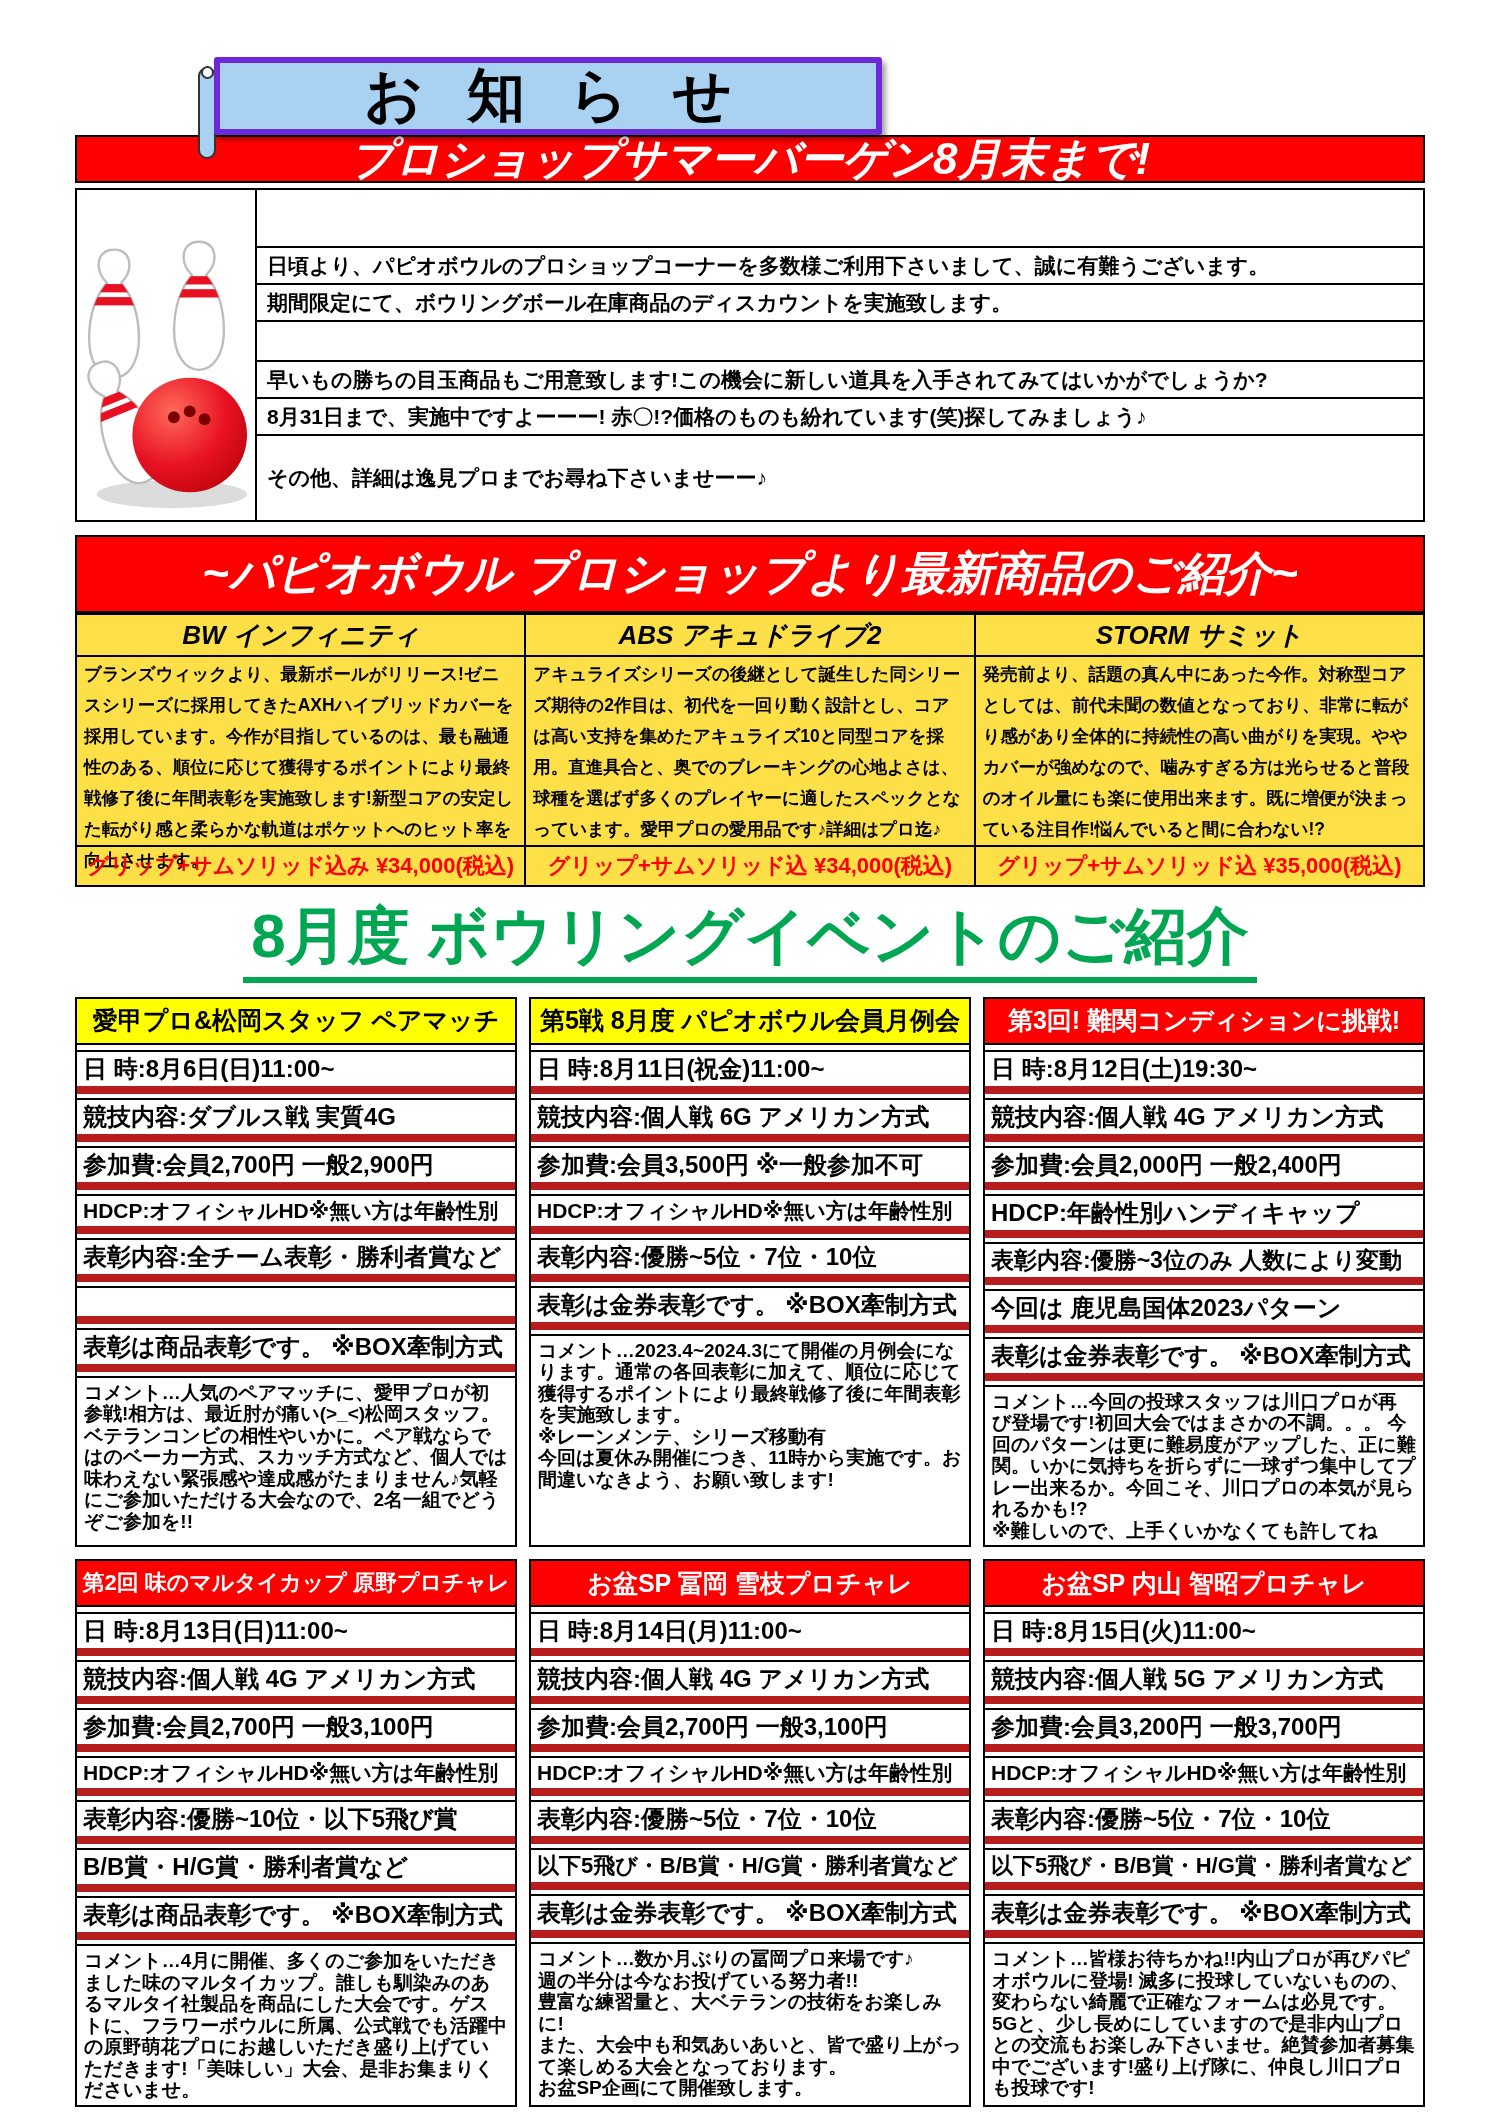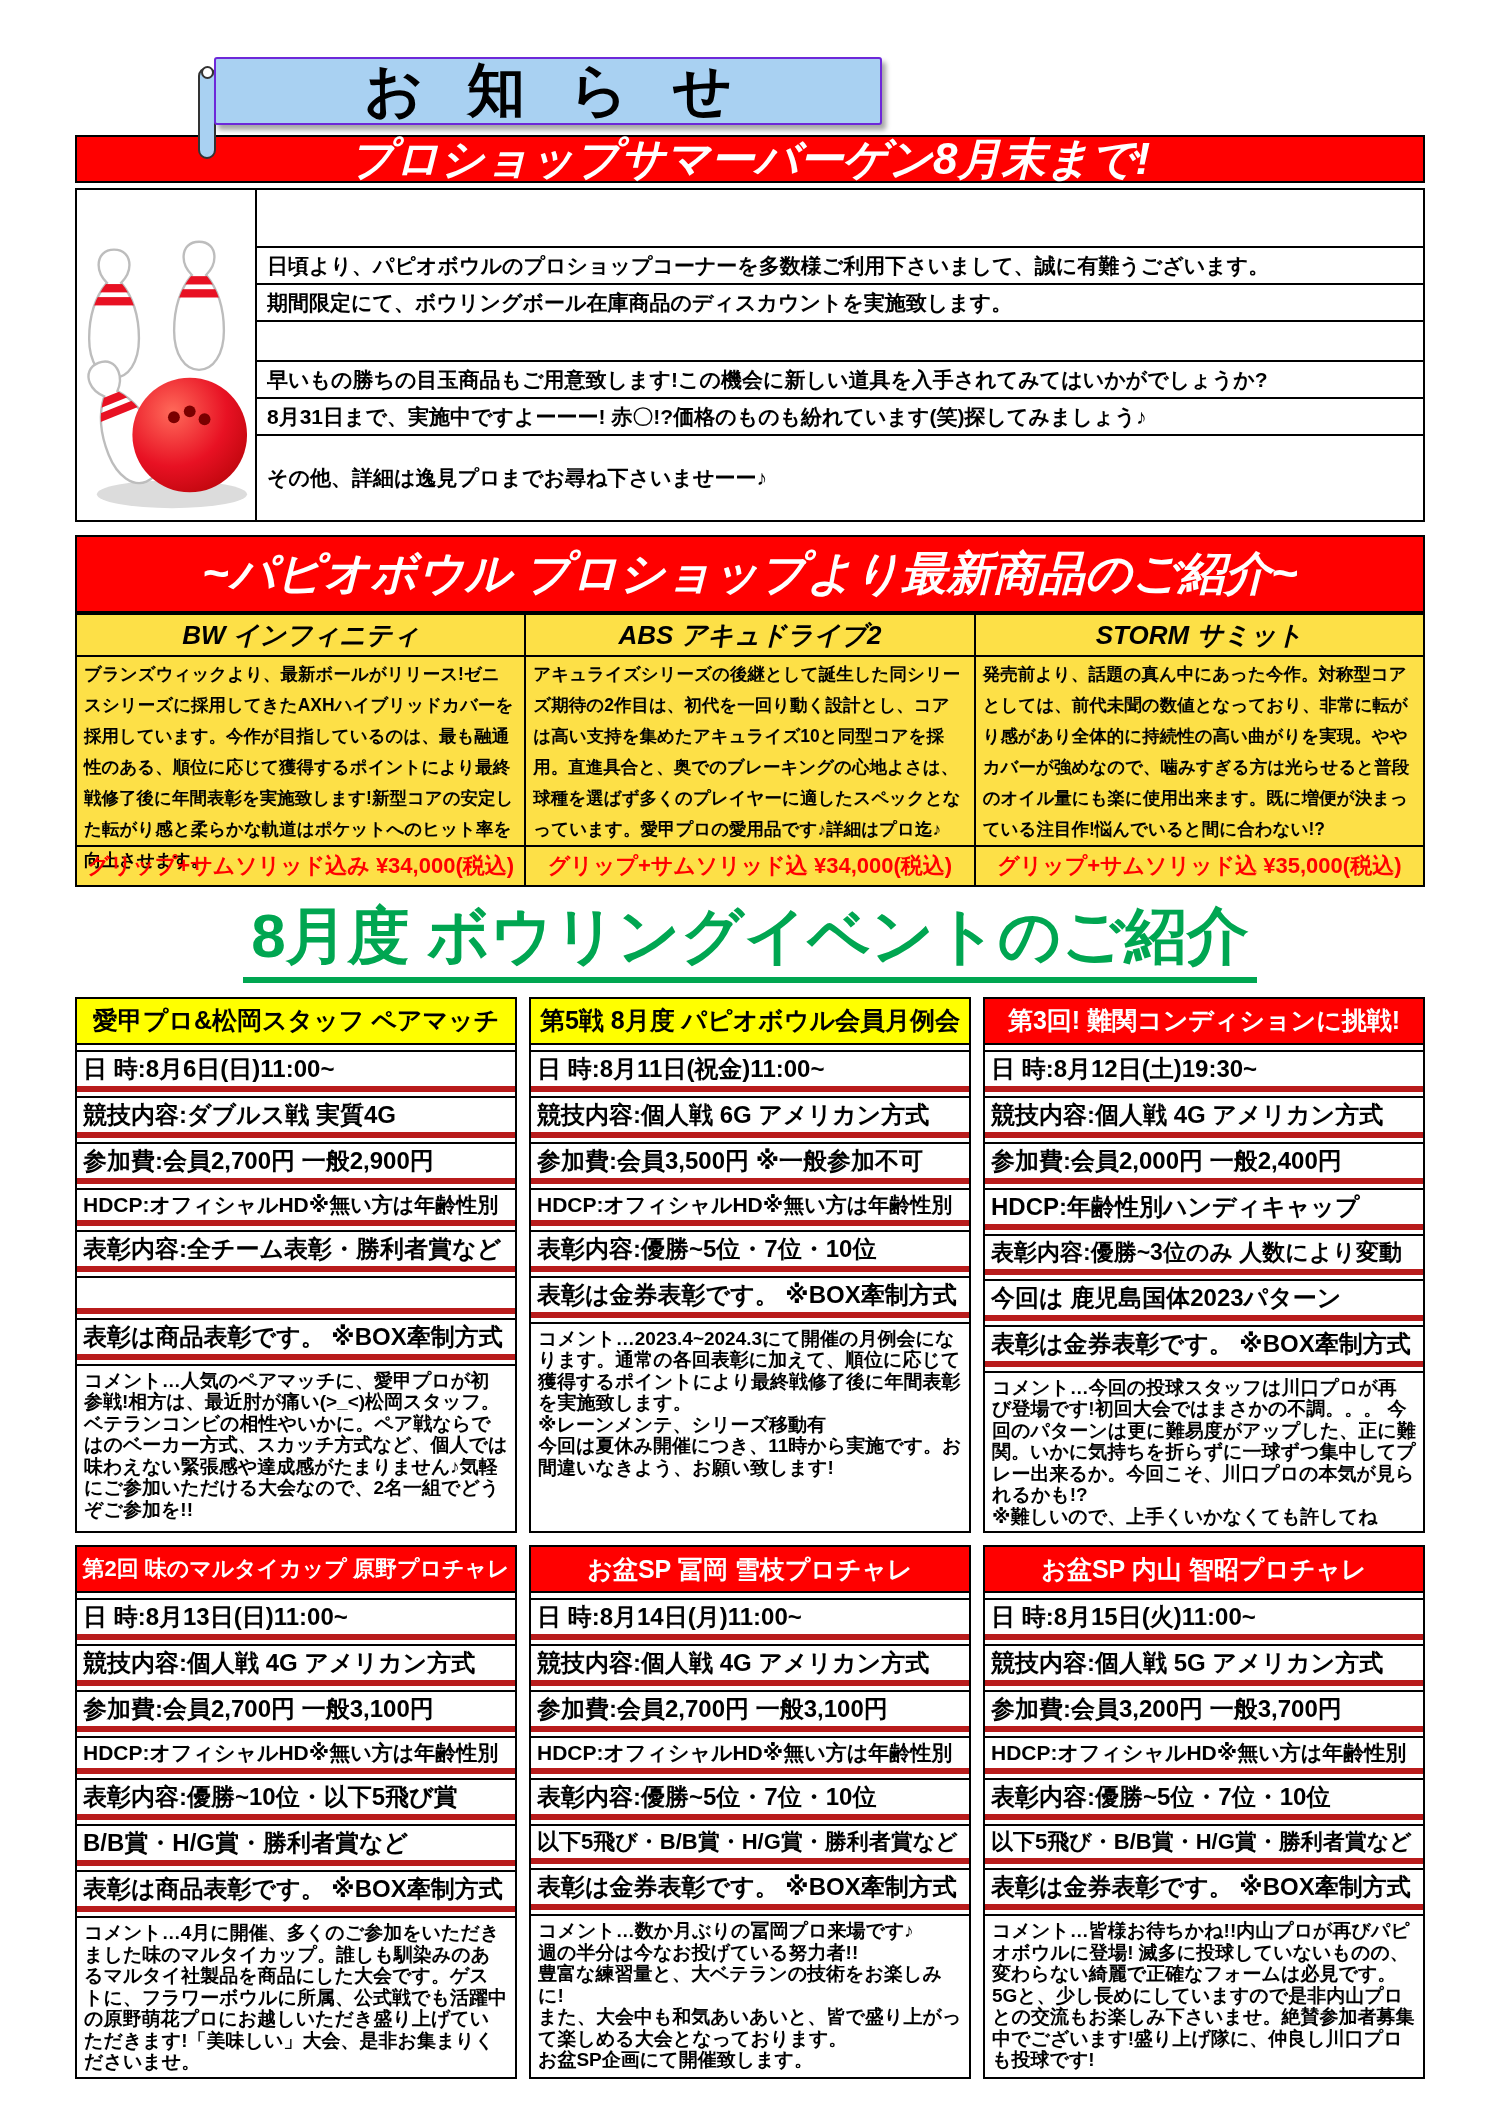--- a/index.html
+++ b/index.html
@@ -10,22 +10,22 @@
   body{font-family:"Liberation Sans","DejaVu Sans",sans-serif;background:#fff;}
   .page{width:1500px;height:2125px;background:#fff;overflow:hidden;position:relative;}
   .content{width:1350px;margin:0 auto;}
 
   
   .notice-wrap{position:relative;width:672px;height:78px;margin:57px 0 0 210px;}
   .notice-curl{position:absolute;left:-12px;top:10px;width:18px;height:92px;background:var(--light-blue);
     border:2px solid #333;border-radius:9px;}
   .notice-curl::before{content:"";position:absolute;left:1px;top:-3px;width:9px;height:9px;border:2px solid #333;
     border-radius:50%;background:#fff;}
-  .notice-body{position:absolute;left:4px;top:0;width:668px;height:68px;background:var(--light-blue);
-    border:2px solid #6d28d9;border-radius:3px;box-shadow:4px 5px 5px rgba(0,0,0,.35);
+  .notice-body{position:absolute;left:4px;top:0;width:668px;height:78px;background:var(--light-blue);
+    border:6px solid #6d28d9;border-radius:3px;box-shadow:4px 5px 5px rgba(0,0,0,.35);
     display:flex;align-items:center;justify-content:center;}
   .notice-text{font-size:58px;font-weight:bold;color:#000;letter-spacing:44px;padding-left:44px;white-space:nowrap;}
 
   
   .sale-banner{height:48px;background:var(--red);border:2px solid #000;display:flex;align-items:center;justify-content:center;}
   .sale-banner span{color:#fff;font-weight:bold;font-style:italic;font-size:44px;white-space:nowrap;}
   .intro-banner{margin-top:13px;height:78px;background:var(--red);border:2px solid #000;display:flex;align-items:center;justify-content:center;}
   .intro-banner span{color:#fff;font-weight:bold;font-style:italic;font-size:46px;white-space:nowrap;}
 
   
@@ -52,21 +52,21 @@
   
   .events-title-wrap{text-align:center;margin-top:8px;}
   .events-title{display:inline-block;font-size:62px;font-weight:bold;color:var(--green);
     border-bottom:6px solid var(--green);line-height:1.32;padding:0 8px 0;white-space:nowrap;}
   .events-grid{margin-top:14px;display:grid;grid-template-columns:repeat(3,1fr);column-gap:15px;row-gap:34px;gap:12px;}
   .event-box{border:2px solid #000;background:#fff;display:flex;flex-direction:column;min-width:0;}
   .event-header{min-height:46px;display:flex;align-items:center;justify-content:center;text-align:center;
     font-weight:bold;font-size:25px;border-bottom:2px solid #000;margin-bottom:5px;padding:2px 4px;white-space:nowrap;overflow:hidden;}
   .event-header.yellow{background:var(--yellow);color:#000;}
   .event-header.red{background:var(--red);color:#fff;}
-  .event-row{border-top:2px solid #000;border-bottom:6px solid #b91c1c;margin-bottom:4px;min-height:38px;
+  .event-row{border-top:2px solid #000;border-bottom:8px solid #b91c1c;margin-bottom:4px;min-height:38px;
     display:flex;align-items:center;padding:1px 6px;font-weight:bold;font-size:24px;white-space:nowrap;overflow:hidden;}
   .event-comment{flex:1;border-top:2px solid #000;padding:4px 7px;font-weight:bold;font-size:19px;line-height:21.5px;white-space:pre-line;}
 </style>
 </head>
 <body>
 
 <div class="page">
 
   <div class="notice-wrap">
     <div class="notice-curl"></div>

